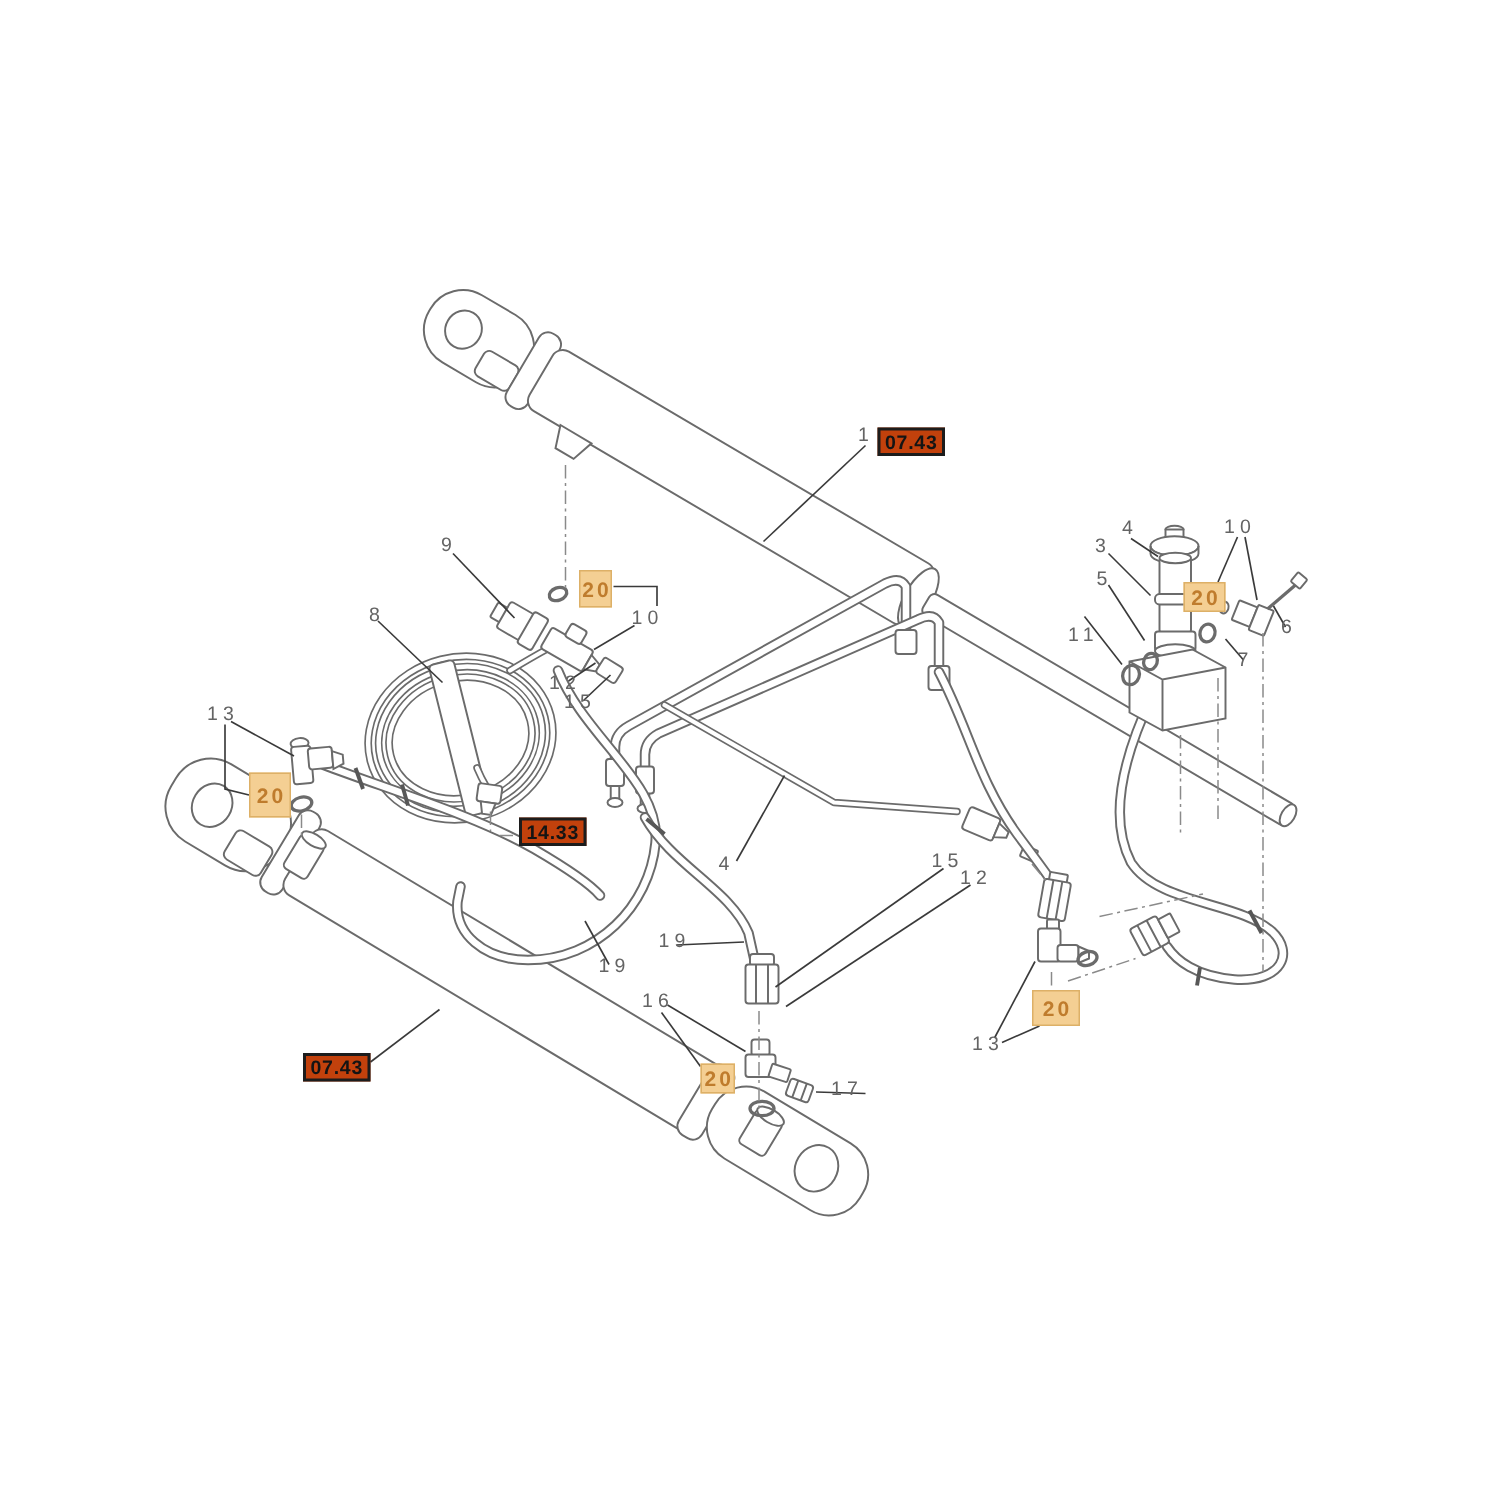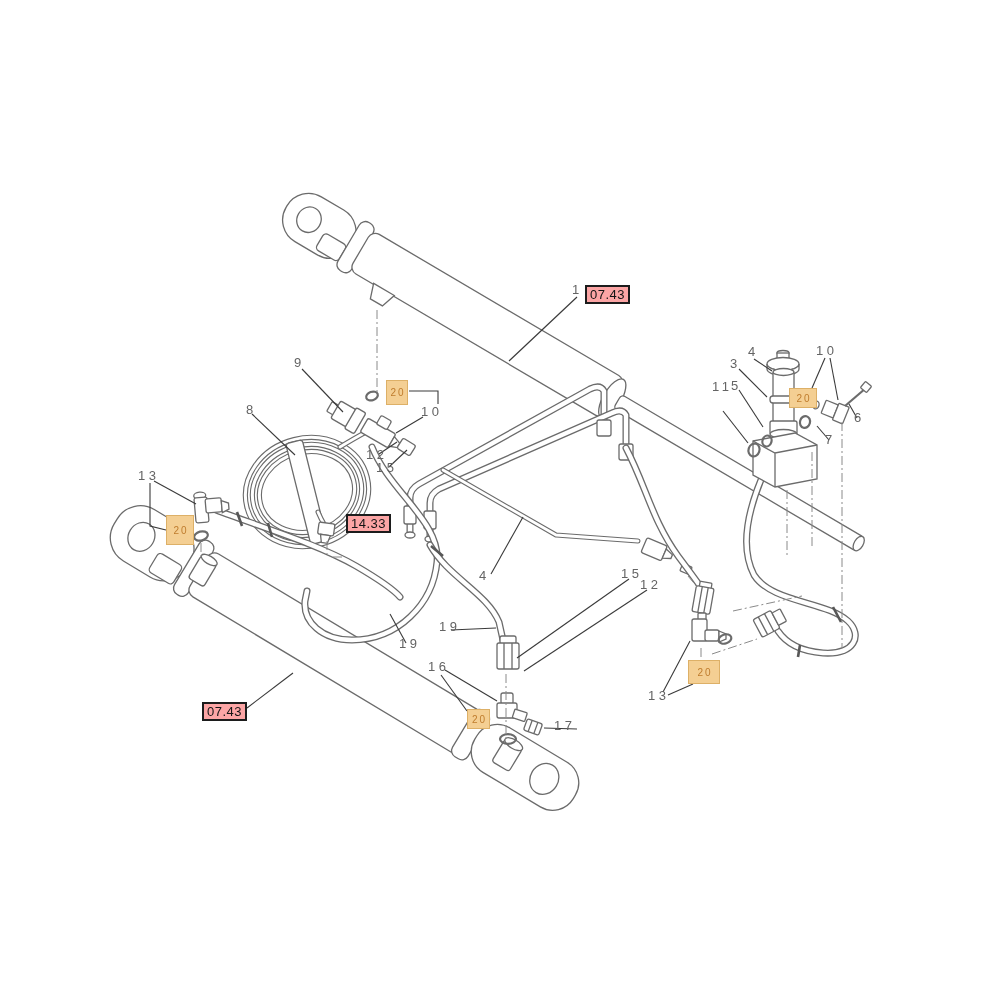--- a/index.html
+++ b/index.html
@@ -19,25 +19,25 @@
   .ttube-i{fill:none;stroke:#fff;stroke-width:2.8;stroke-linecap:round;stroke-linejoin:round;}
   .ring-o{fill:none;stroke:var(--line);stroke-width:5.2;}
   .ring-i{fill:none;stroke:#fff;stroke-width:3;}
   .oring{fill:none;stroke:var(--line);stroke-width:2.2;}
   .lead{fill:none;stroke:var(--leader);stroke-width:1.1;}
   .cl{fill:none;stroke:var(--centerline);stroke-width:1;stroke-dasharray:9 3 2 3;}
   .cpl{fill:none;stroke:#575757;stroke-width:2.6;}
   .bolt{fill:none;stroke:var(--line);stroke-width:2.2;}
   .callout{position:absolute;font-size:13px;color:var(--label);letter-spacing:3.5px;
     white-space:nowrap;line-height:14px;}
-  .refbox{position:absolute;border:2px solid var(--ref-border);background:#fca5a5;color:var(--ref-text);
-    font-weight:normal;font-size:13px;line-height:15px;padding:0 3px;letter-spacing:.5px;}
+  .refbox{position:absolute;border:2px solid var(--ref-border);background:#c2410c;color:var(--ref-text);
+    font-weight:bold;font-size:13px;line-height:15px;padding:0 3px;letter-spacing:.5px;}
   .hl{position:absolute;background:var(--hl-fill);border:1px solid var(--hl-border);
     color:var(--hl-text);display:flex;align-items:center;justify-content:center;
-    font-size:10px;letter-spacing:2px;padding-left:2px;box-sizing:border-box;}
+    font-size:14px;letter-spacing:2px;padding-left:2px;box-sizing:border-box;font-weight:bold;}
 </style>
 </head>
 <body>
 
 <div id="stage">
 
 <svg width="1000" height="1000" viewBox="0 0 1000 1000">
 
   <g class="part" transform="translate(340,238) rotate(30.5)">
     <rect x="-62" y="-26" width="76" height="52" rx="25"></rect>
@@ -284,36 +284,36 @@
 <div class="callout" style="left:294px;top:356px">9</div>
 <div class="callout" style="left:421px;top:405px">10</div>
 <div class="callout" style="left:366px;top:448px">12</div>
 <div class="callout" style="left:376px;top:461px">15</div>
 <div class="callout" style="left:246px;top:403px">8</div>
 <div class="callout" style="left:138px;top:469px">13</div>
 <div class="callout" style="left:748px;top:345px">4</div>
 <div class="callout" style="left:730px;top:357px">3</div>
 <div class="callout" style="left:816px;top:344px">10</div>
 <div class="callout" style="left:731px;top:379px">5</div>
-<div class="callout" style="left:712px;top:380px">11</div>
+<div class="callout" style="left:712px;top:416px">11</div>
 <div class="callout" style="left:854px;top:411px">6</div>
 <div class="callout" style="left:825px;top:433px">7</div>
 <div class="callout" style="left:479px;top:569px">4</div>
 <div class="callout" style="left:621px;top:567px">15</div>
 <div class="callout" style="left:640px;top:578px">12</div>
 <div class="callout" style="left:399px;top:637px">19</div>
 <div class="callout" style="left:439px;top:620px">19</div>
 <div class="callout" style="left:428px;top:660px">16</div>
 <div class="callout" style="left:554px;top:719px">17</div>
 <div class="callout" style="left:648px;top:689px">13</div>
 <div class="callout" style="left:240px;top:703px">2</div>
 
 <div class="hl" style="left:386px;top:380px;width:22px;height:25px">20</div>
 <div class="hl" style="left:166px;top:515px;width:28px;height:30px">20</div>
 <div class="hl" style="left:789px;top:388px;width:28px;height:20px">20</div>
 <div class="hl" style="left:467px;top:709px;width:23px;height:20px">20</div>
 <div class="hl" style="left:688px;top:660px;width:32px;height:24px">20</div>
 
 <div class="refbox" style="left:585px;top:285px">07.43</div>
-<div class="refbox" style="left:346px;top:514px">14.33</div>
+<div class="refbox" style="left:346px;top:545px">14.33</div>
 <div class="refbox" style="left:202px;top:702px">07.43</div>
 
 </div>
 
 </body></html>

